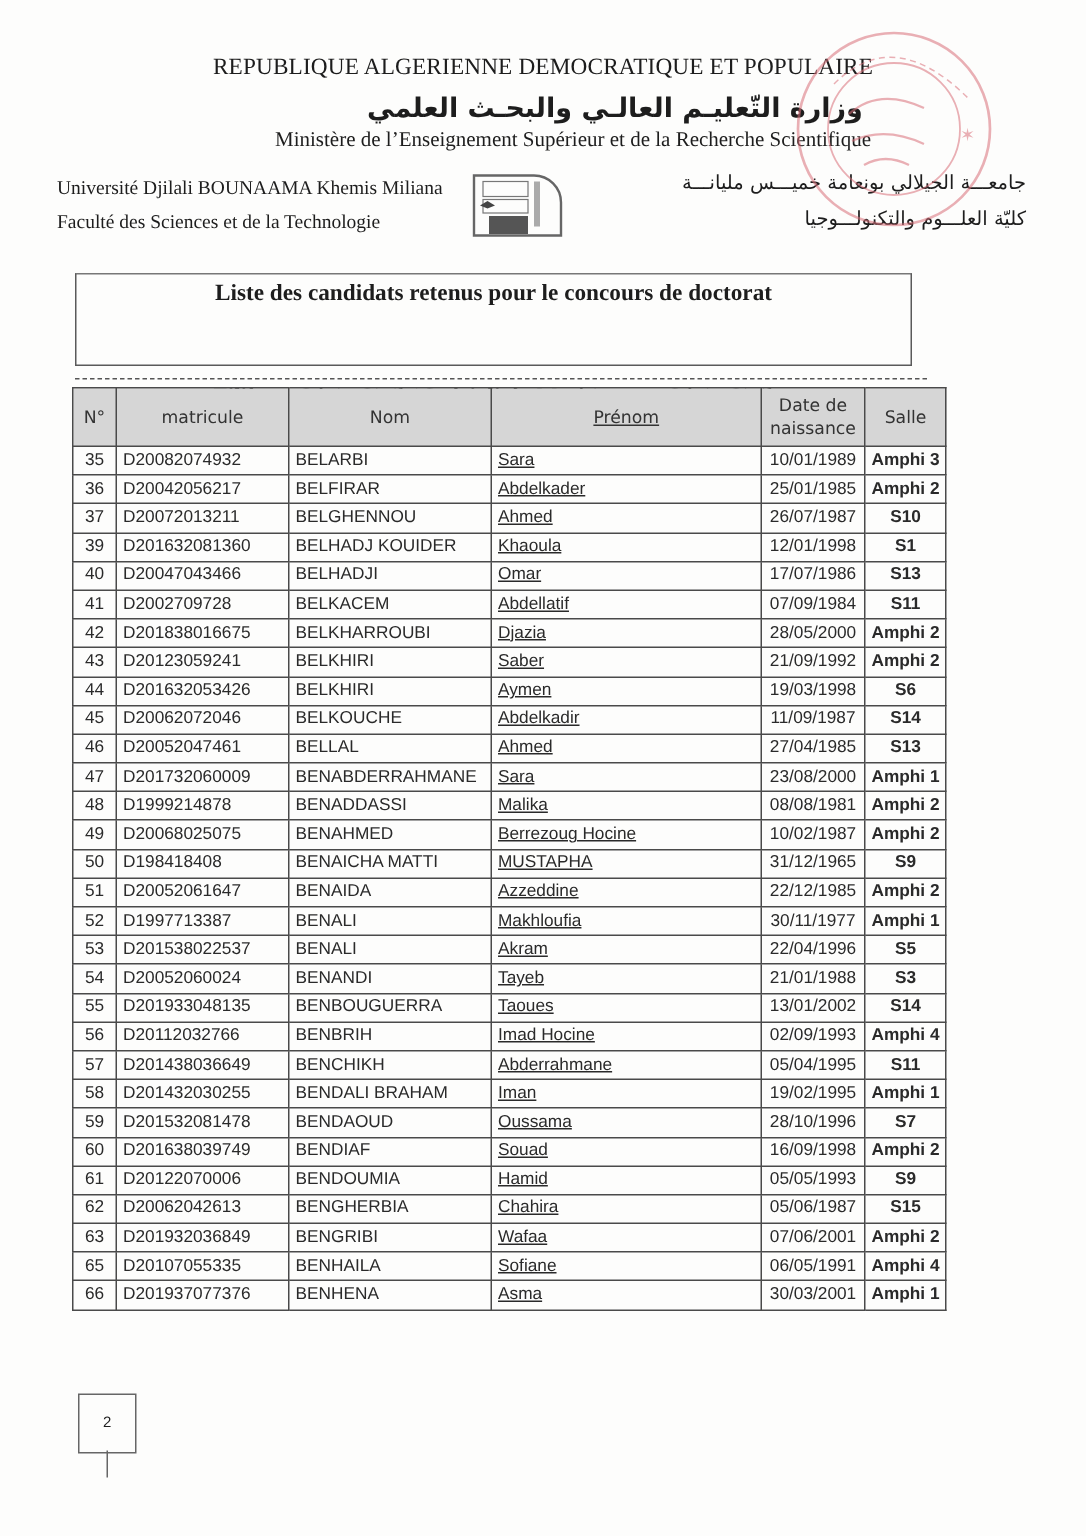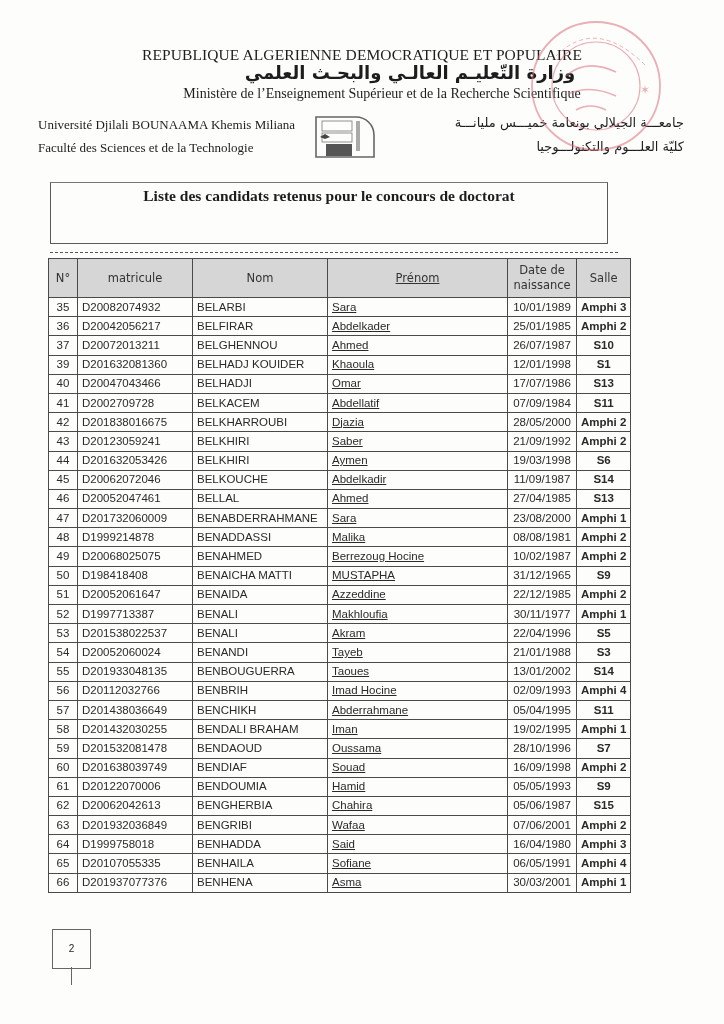--- a/index.html
+++ b/index.html
@@ -1,21 +1,21 @@
 <!DOCTYPE html>
 <html><head>
 <meta charset="utf-8">
 <style>
   html, body { margin: 0; padding: 0; background: #fdfdfc; }
   body { width: 724px; height: 1024px; position: relative; overflow: hidden; color: #1d1d1d; }
   .serif { font-family: "Liberation Serif", "DejaVu Serif", serif; }
   .sans { font-family: "Liberation Sans", "DejaVu Sans", sans-serif; }
 
   .hdr-line { position: absolute; left: 0; width: 724px; text-align: center; }
-  #rep { top: 46px; font-size: 15.5px; letter-spacing: 0.1px; }
+  #rep { top: 36px; font-size: 15.5px; letter-spacing: 0.1px; }
   #min-ar { top: 62px; font-size: 18px; font-weight: bold; direction: rtl; }
   #min-fr { top: 86px; font-size: 14px; margin-left: 20px; }
 
   .uni { position: absolute; font-size: 13px; }
   #uni-fr { left: 38px; top: 117px; }
   #fac-fr { left: 38px; top: 140px; }
   .ar { position: absolute; direction: rtl; font-weight: normal; font-size: 13px; font-family: "DejaVu Sans", sans-serif; }
   #uni-ar { right: 40px; top: 115px; }
   #fac-ar { right: 40px; top: 139px; }
 
@@ -325,28 +325,20 @@
       </tr>
       <tr>
         <td class="c-n">63</td>
         <td class="c-mat">D201932036849</td>
         <td class="c-nom">BENGRIBI</td>
         <td class="c-pre">Wafaa</td>
         <td class="c-dob">07/06/2001</td>
         <td class="c-sal">Amphi 2</td>
       </tr>
       <tr>
-        <td class="c-n">64</td>
-        <td class="c-mat">D1999758018</td>
-        <td class="c-nom">BENHADDA</td>
-        <td class="c-pre">Said</td>
-        <td class="c-dob">16/04/1980</td>
-        <td class="c-sal">Amphi 3</td>
-      </tr>
-      <tr>
         <td class="c-n">65</td>
         <td class="c-mat">D20107055335</td>
         <td class="c-nom">BENHAILA</td>
         <td class="c-pre">Sofiane</td>
         <td class="c-dob">06/05/1991</td>
         <td class="c-sal">Amphi 4</td>
       </tr>
       <tr>
         <td class="c-n">66</td>
         <td class="c-mat">D201937077376</td>

